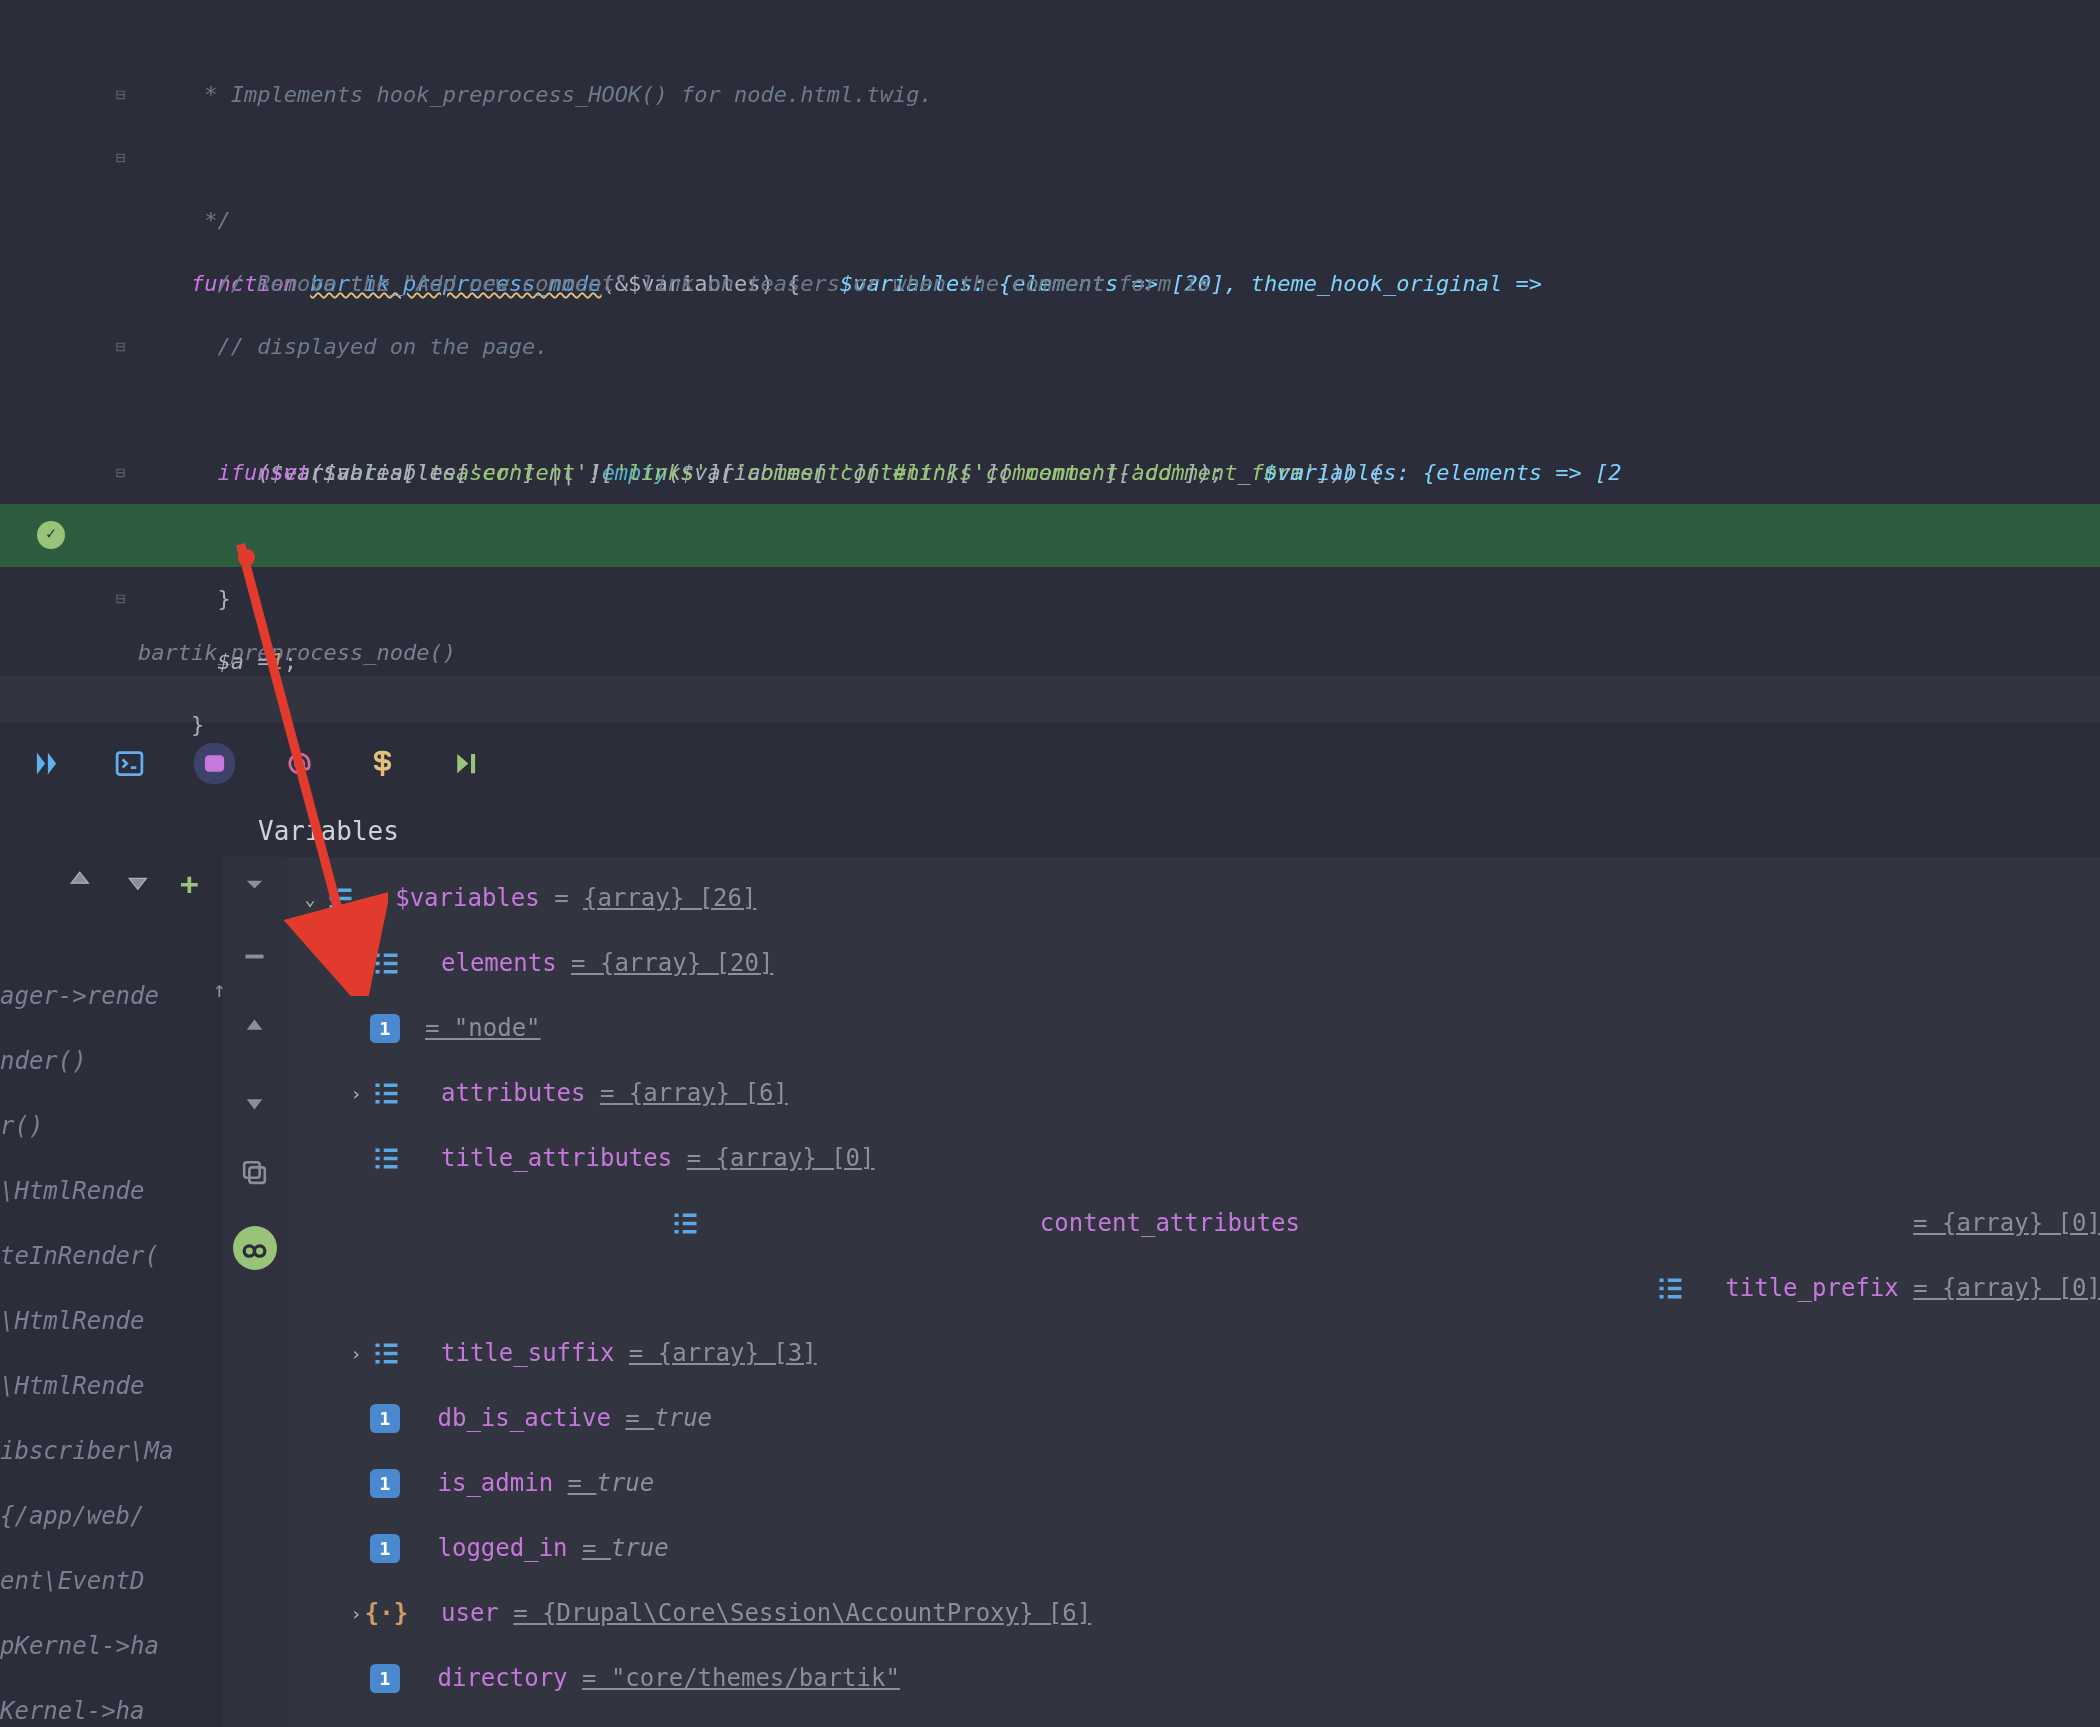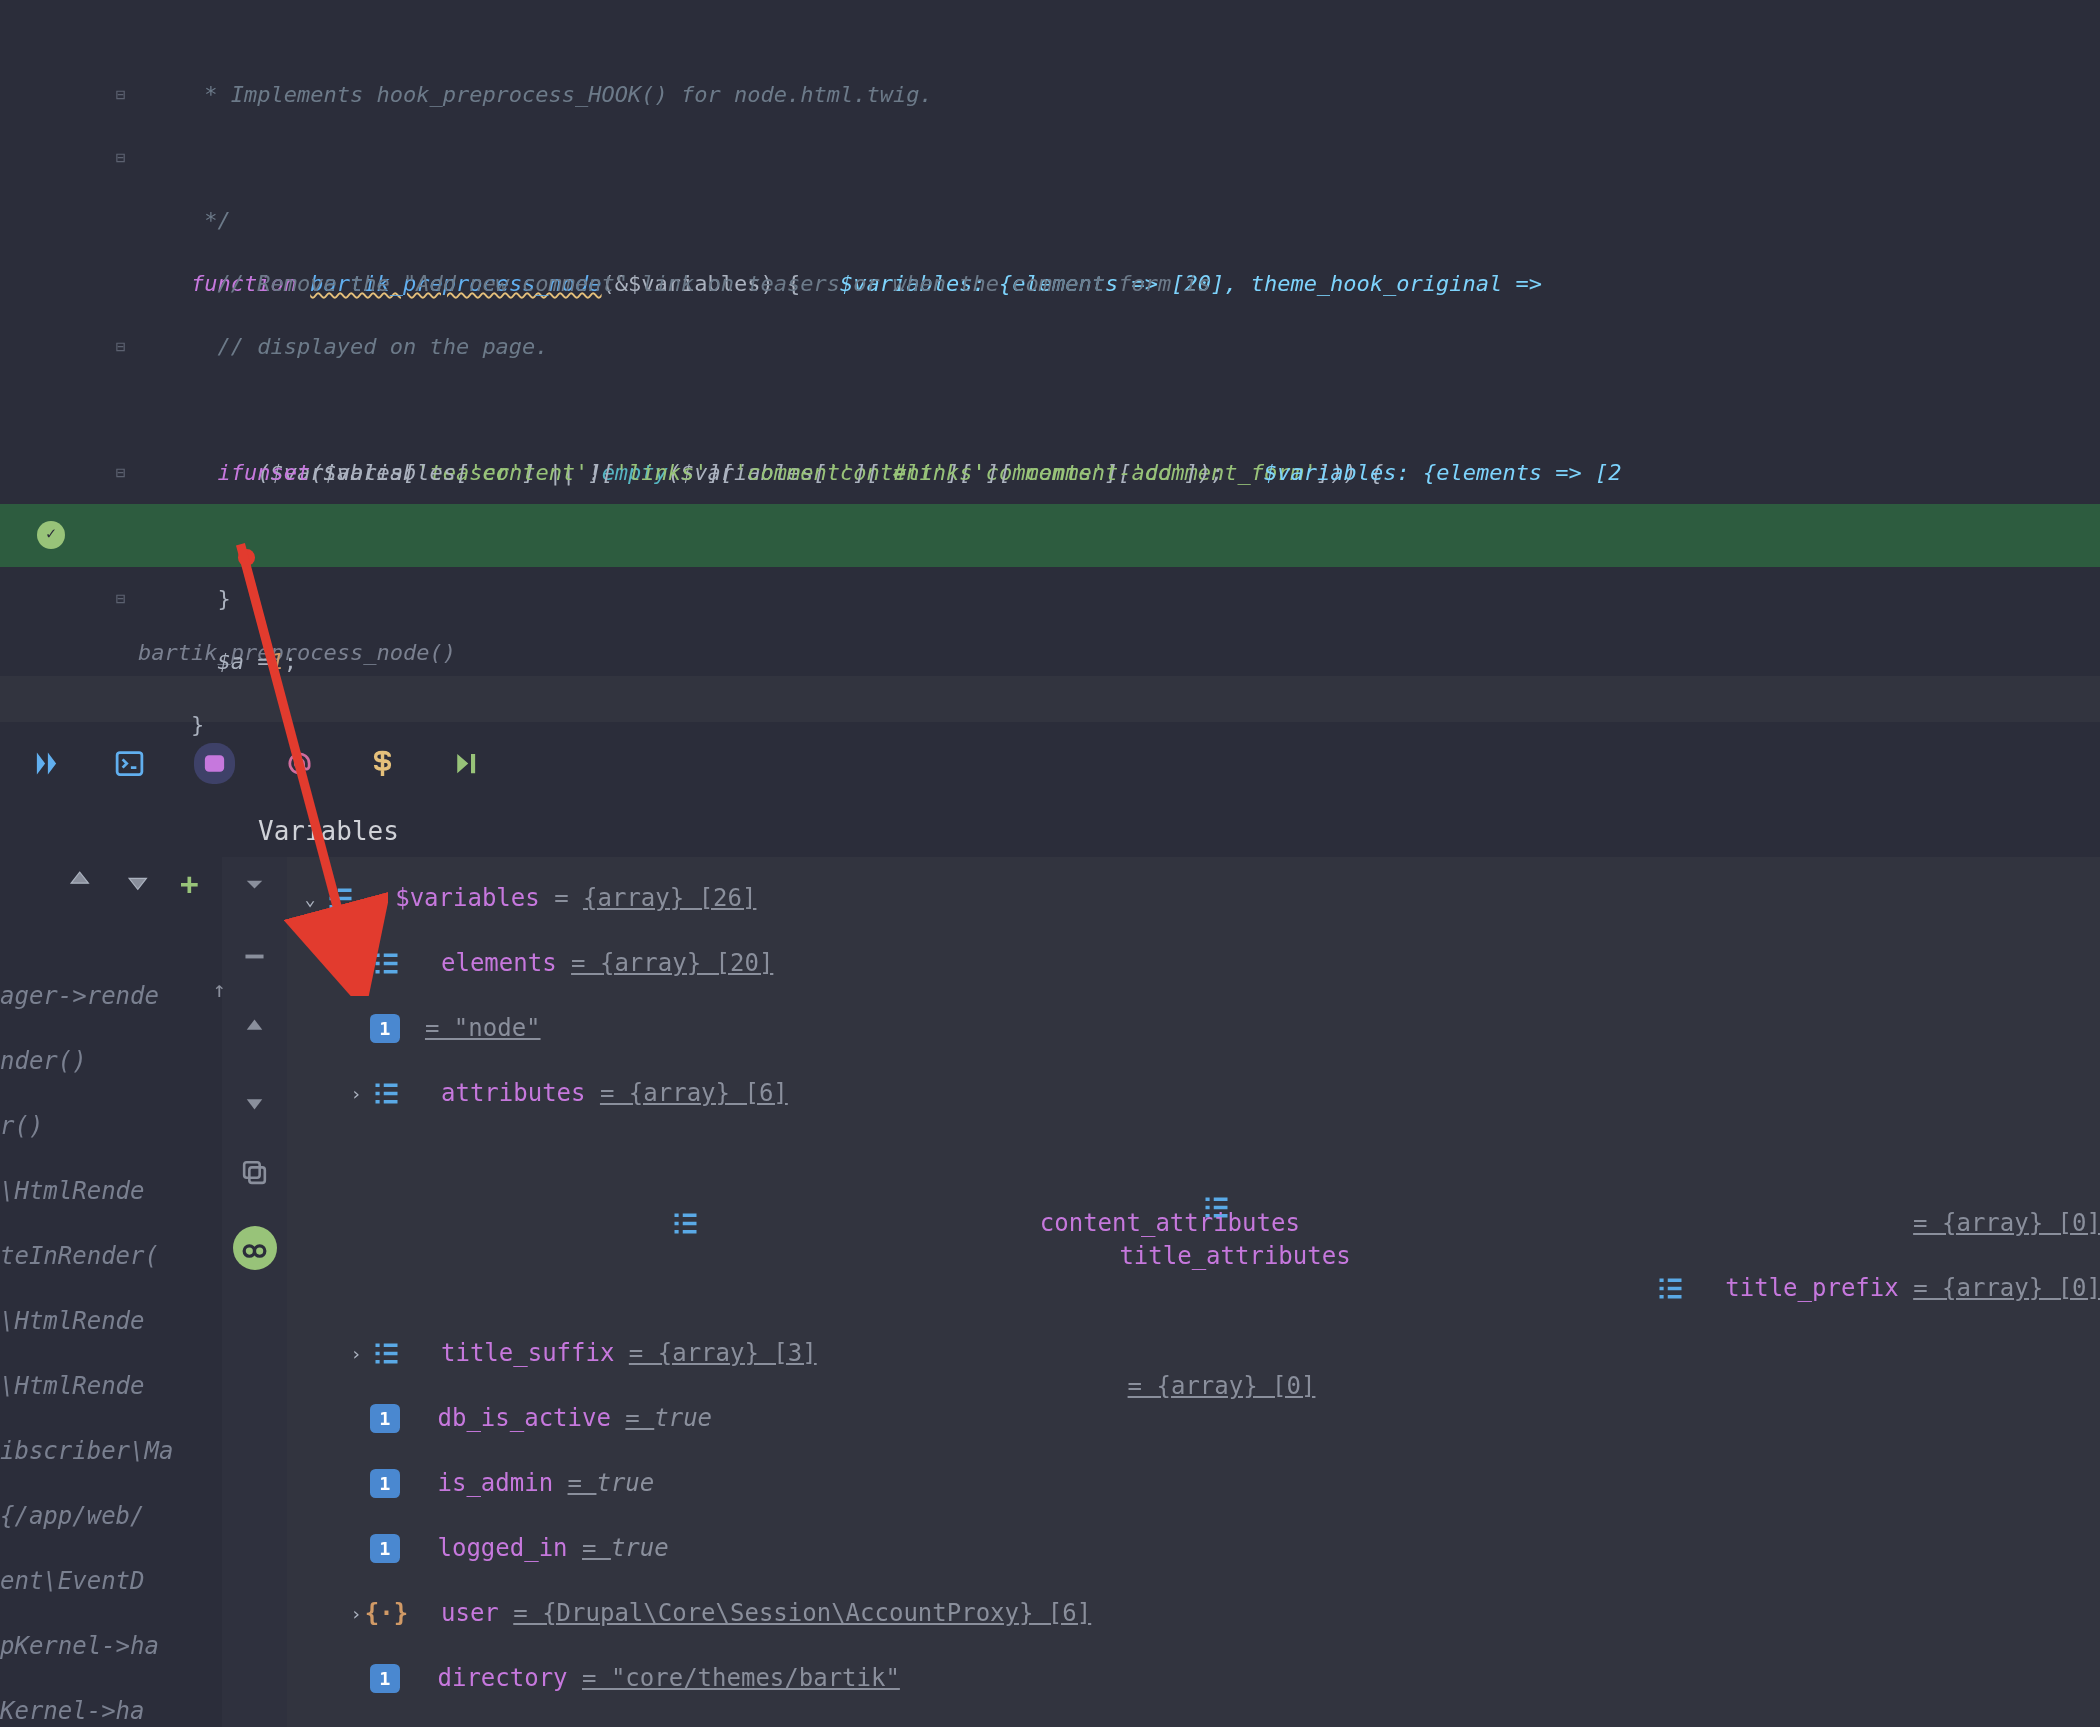--- a/index.html
+++ b/index.html
@@ -369,21 +369,21 @@
     </div>
 
     <div id="var-children">
         <div class="var-row" style="padding-left: 55px;"><span class="var-expander">›</span><span class="var-icon icon-array"><svg viewBox="0 0 24 24" fill="none" stroke-width="2.5">
               <path d="M4 6h3M4 12h3M4 18h3M10 6h10M10 12h10M10 18h10"></path>
             </svg></span><span class="var-name">elements</span><span class="var-eq"> </span><span class="var-type">= {array} [20]</span></div>
         <div class="var-row" style="padding-left: 55px;"><span class="var-expander"> </span><span class="var-icon icon-string">1</span><span class="var-eq"> </span><span class="var-type">= "node"</span></div>
         <div class="var-row" style="padding-left: 55px;"><span class="var-expander">›</span><span class="var-icon icon-array"><svg viewBox="0 0 24 24" fill="none" stroke-width="2.5">
               <path d="M4 6h3M4 12h3M4 18h3M10 6h10M10 12h10M10 18h10"></path>
             </svg></span><span class="var-name">attributes</span><span class="var-eq"> </span><span class="var-type">= {array} [6]</span></div>
-        <div class="var-row" style="padding-left: 55px; flex-direction: column;"><span class="var-expander"> </span><span class="var-icon icon-array"><svg viewBox="0 0 24 24" fill="none" stroke-width="2.5">
+        <div class="var-row" style="padding-left: 55px;"><span class="var-expander"> </span><span class="var-icon icon-array"><svg viewBox="0 0 24 24" fill="none" stroke-width="2.5">
               <path d="M4 6h3M4 12h3M4 18h3M10 6h10M10 12h10M10 18h10"></path>
             </svg></span><span class="var-name">title_attributes</span><span class="var-eq"> </span><span class="var-type">= {array} [0]</span></div>
         <div class="var-row" style="padding-left: 55px; justify-content: space-between;"><span class="var-expander"> </span><span class="var-icon icon-array"><svg viewBox="0 0 24 24" fill="none" stroke-width="2.5">
               <path d="M4 6h3M4 12h3M4 18h3M10 6h10M10 12h10M10 18h10"></path>
             </svg></span><span class="var-name">content_attributes</span><span class="var-eq"> </span><span class="var-type">= {array} [0]</span></div>
         <div class="var-row" style="padding-left: 55px; justify-content: flex-end;"><span class="var-expander"> </span><span class="var-icon icon-array"><svg viewBox="0 0 24 24" fill="none" stroke-width="2.5">
               <path d="M4 6h3M4 12h3M4 18h3M10 6h10M10 12h10M10 18h10"></path>
             </svg></span><span class="var-name">title_prefix</span><span class="var-eq"> </span><span class="var-type">= {array} [0]</span></div>
         <div class="var-row" style="padding-left: 55px;"><span class="var-expander">›</span><span class="var-icon icon-array"><svg viewBox="0 0 24 24" fill="none" stroke-width="2.5">
               <path d="M4 6h3M4 12h3M4 18h3M10 6h10M10 12h10M10 18h10"></path>

